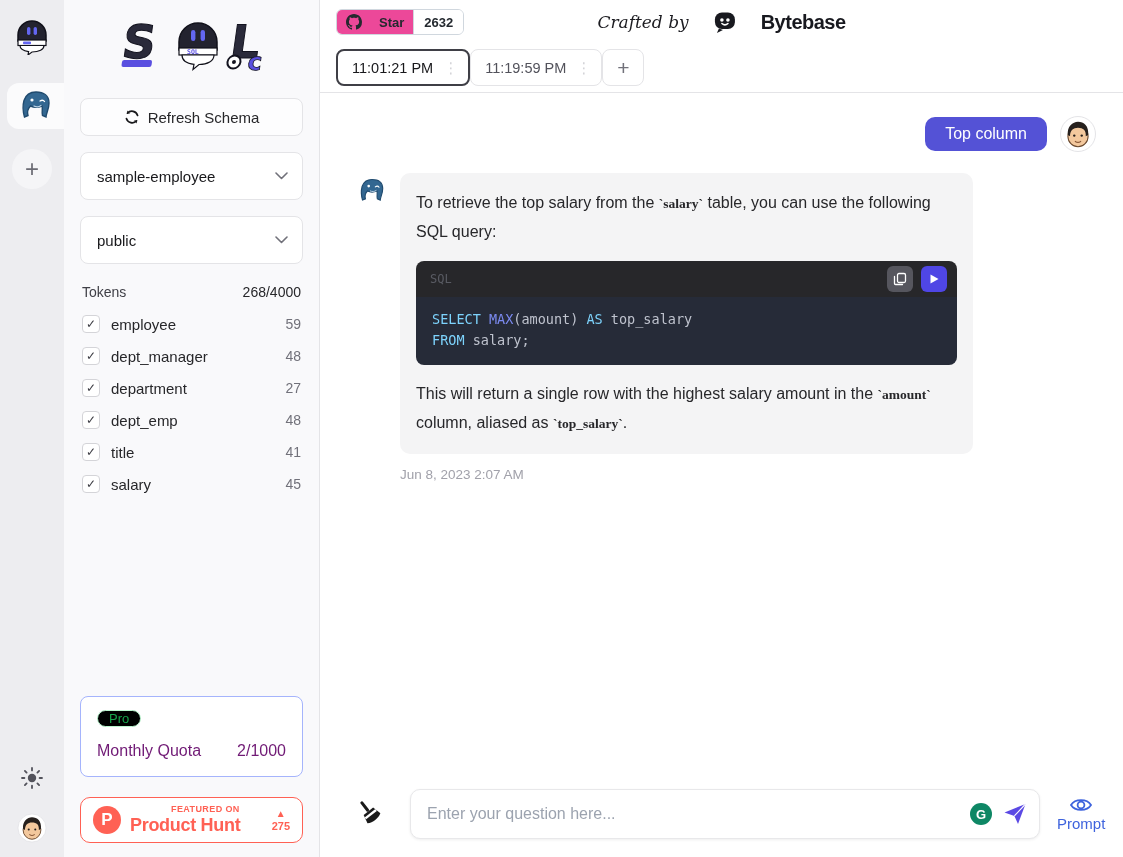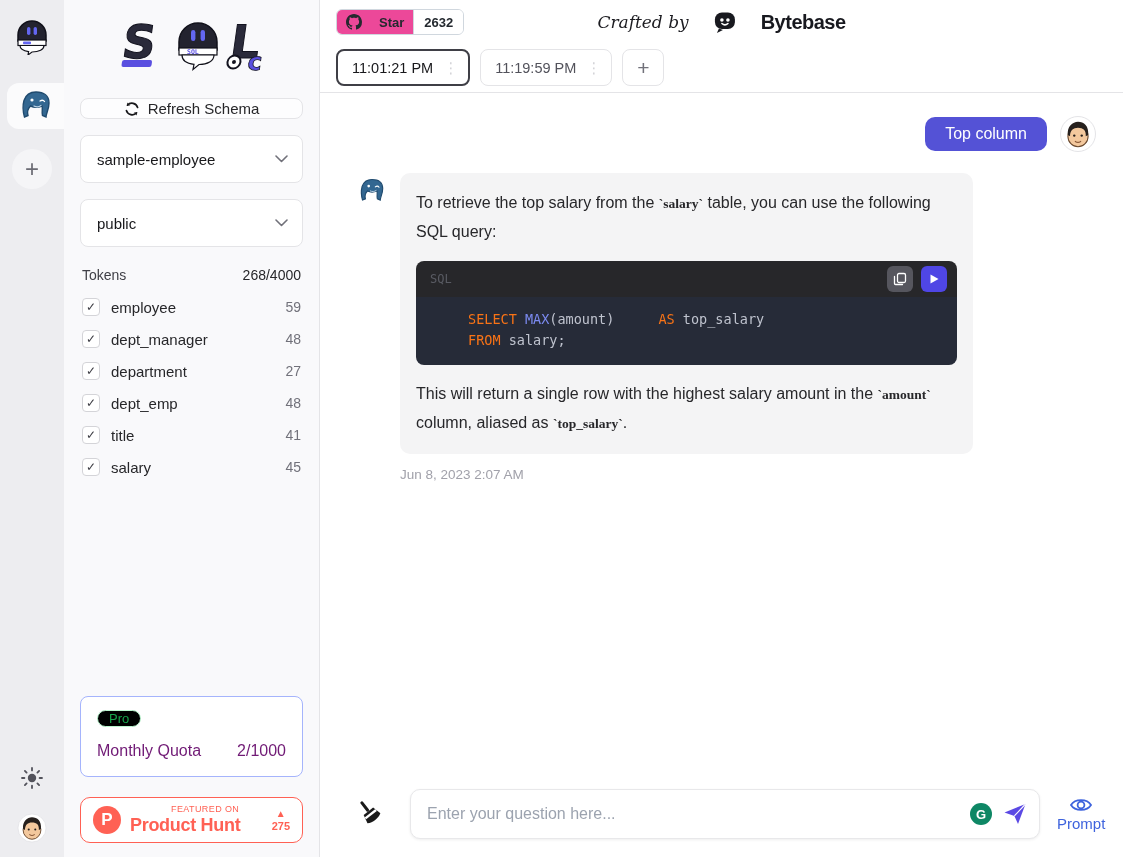--- a/index.html
+++ b/index.html
@@ -11,53 +11,53 @@
   .rail-bot { margin-top:15px; width:40px; height:42px; display:flex; align-items:center; justify-content:center; cursor:pointer; }
   .rail-conn { margin-top:26px; width:57px; height:46px; background:#fbfbfc; border-radius:12px 0 0 12px; align-self:flex-end; display:flex; align-items:center; justify-content:center; cursor:pointer; }
   .rail-plus { margin-top:20px; width:40px; height:40px; border-radius:50%; background:#f5f5f7; color:#6b6b74; font-size:24px; font-weight:300; display:flex; align-items:center; justify-content:center; cursor:pointer; }
   .rail-spacer { flex:1; }
   .rail-sun { margin-bottom:20px; cursor:pointer; }
   .rail-avatar { margin-bottom:14px; width:30px; height:30px; cursor:pointer; }
 
   
   .sidebar { width:256px; flex:none; background:#f9f9fb; border-right:1px solid #e4e4e7; display:flex; flex-direction:column; padding:0 16px; }
   .logo-wrap { padding:12px 0 8px; display:flex; justify-content:center; }
-  .refresh-btn { margin-top:12px; height:21px; background:#fdfdfe; border:1px solid #e4e4e7; border-radius:8px; display:flex; align-items:center; justify-content:center; gap:8px; font-size:15px; color:#27272a; cursor:pointer; }
+  .refresh-btn { margin-top:12px; height:38px; background:#fdfdfe; border:1px solid #e4e4e7; border-radius:8px; display:flex; align-items:center; justify-content:center; gap:8px; font-size:15px; color:#27272a; cursor:pointer; }
   .select { margin-top:16px; height:48px; background:#fff; border:1px solid #e4e4e7; border-radius:8px; display:flex; align-items:center; justify-content:space-between; padding:0 14px 0 16px; font-size:15px; color:#18181b; cursor:pointer; }
   .tokens-row { display:flex; justify-content:space-between; margin:20px 2px 8px; font-size:14px; }
   .tokens-label { color:#3f3f46; }
   .tokens-value { color:#27272a; }
   .table-row { display:flex; align-items:center; height:32px; gap:11px; padding:0 2px; }
   .checkbox { width:18px; height:18px; flex:none; background:#fff; border:1px solid #d4d4d8; border-radius:4px; display:flex; align-items:center; justify-content:center; font-size:12px; color:#3f3f46; cursor:pointer; }
   .table-name { flex:1; font-size:15px; color:#27272a; }
   .table-count { font-size:14px; color:#71717a; }
   .sidebar-spacer { flex:1; }
   .quota-card { border:1px solid #a5b4fc; border-radius:8px; background:#fff; padding:12px 16px 16px; }
   .pro-pill { display:inline-block; border:1px solid #bbf7d0; background:#000000; color:#16a34a; font-size:13px; padding:0 11px; border-radius:999px; }
   .quota-row { display:flex; justify-content:space-between; margin-top:15px; font-size:16px; color:#701a75; }
   .ph-badge { margin:20px 0 14px; border:1px solid #ff6154; border-radius:10px; background:#fff; height:46px; display:flex; align-items:center; padding:0 12px 0 12px; gap:9px; cursor:pointer; }
   .ph-logo { width:28px; height:28px; flex:none; border-radius:50%; background:#ff6154; color:#fff; font-weight:bold; font-size:17px; display:flex; align-items:center; justify-content:center; }
   .ph-text { display:flex; flex-direction:column; line-height:1.15; }
-  .ph-featured { font-size:9px; font-weight:400; color:#ff6154; letter-spacing:.4px;padding-left:41px; }
+  .ph-featured { font-size:9px; font-weight:700; color:#ff6154; letter-spacing:.4px;padding-left:41px; }
   .ph-name { font-size:18px; font-weight:800; color:#ff6154; letter-spacing:-.3px; }
   .ph-vote { margin-left:auto; display:flex; flex-direction:column; align-items:center; color:#ff6154; line-height:1; }
   .ph-vote .tri { font-size:10px; }
   .ph-vote .num { font-size:11px; font-weight:700; margin-top:2px; }
 
   
   .main { flex:1; min-width:0; display:flex; flex-direction:column; background:#fff; }
   .main-header { padding:8px 16px 0; border-bottom:1px solid #e4e4e7; }
   .header-row1 { position:relative; height:28px; display:flex; align-items:center; }
   .star-btn { display:inline-flex; height:26px; border:1px solid #d0d7de; border-radius:6px; overflow:hidden; font-size:13px; font-weight:600; color:#24292f; cursor:pointer; }
   .star-left { display:flex; align-items:center; gap:17px; padding:0 9px; background:#ec4899; border-right:1px solid #d0d7de; }
   .star-count { display:flex; align-items:center; padding:0 10px; background:#fff; }
   .crafted { position:absolute; left:50%; transform:translateX(-50%); display:flex; align-items:center; gap:24px; }
   .crafted-text { font-family:"DejaVu Serif",serif; font-style:italic; font-size:17px; color:#1c1c21; }
   .bb-name { font-weight:800; font-size:20px; color:#18191f; letter-spacing:-.5px; }
-  .tab-row { display:flex; gap:10px; margin:13px 0 6px; }
+  .tab-row { display:flex; margin:13px 0 6px; }
   .tab { display:flex; align-items:center; gap:10px; height:37px; padding:0 10px 0 14px; border:1px solid #e4e4e7; border-radius:8px; background:#fff; cursor:pointer; }
   .tab.active { border:2px solid #3f3f46; }
   .tab-label { font-size:14.5px; color:#52525b; }
   .tab.active .tab-label { color:#18181b; }
   .tab-dots { color:#d4d4d8; font-size:15px; line-height:1; cursor:pointer; }
   .tab-add { width:42px; height:37px; border:1px solid #e4e4e7; border-radius:8px; color:#71717a; font-size:21px; font-weight:300; display:flex; align-items:center; justify-content:center; background:#fff; cursor:pointer; }
 
   
   .chat { flex:1; padding:23px 27px 0 38px; overflow:hidden; }
   .user-row { display:flex; justify-content:flex-end; align-items:center; gap:13px; }
@@ -68,21 +68,21 @@
   .bot-bubble { background:#f4f4f5; border-radius:10px; padding:16px; width:573px; font-size:16px; line-height:28px; color:#27272a; }
   .inline-code { font-family:Liberation Serif, serif; font-weight:700; font-size:13.5px; }
   .code-block { margin:15px 0; border-radius:8px; overflow:hidden; }
   .code-header { background:#27272a; height:36px; display:flex; align-items:center; padding:0 10px 0 14px; }
   .code-lang { color:#595b63; font-family:"DejaVu Sans Mono",monospace; font-size:12px; }
   .code-actions { margin-left:auto; display:flex; gap:8px; }
   .code-btn { width:26px; height:26px; border:none; border-radius:6px; display:flex; align-items:center; justify-content:center; cursor:pointer; }
   .copy-btn { background:#56565e; }
   .run-btn { background:#4f46e5; }
   .code-body { background:#262b38; padding:12px 16px 14px; font-family:"DejaVu Sans Mono",monospace; font-size:13.5px; line-height:21px; color:#bfc3ce; white-space:pre; }
-  .tok-kw { color:#f97316;margin-left:36px; }
+  .tok-kw { color:#7dd3fc; }
   .tok-fn { color:#7b8af0; }
   .timestamp { margin:13px 0 0 42px; font-size:13.5px; color:#a1a1aa; }
 
   
   .composer { flex:none; display:flex; align-items:center; padding:0 15px 18px 36px; }
   .broom { flex:none; cursor:pointer; }
   .input-box { margin-left:28px; width:630px; height:50px; background:#fff; border:1px solid #e8e8ea; border-radius:10px; box-shadow:0 1px 3px rgba(0,0,0,.07); display:flex; align-items:center; padding:0 12px 0 16px; gap:11px; }
   .input-box input { flex:1; border:none; outline:none; font-size:16px; color:#18181b; font-family:"Liberation Sans",sans-serif; background:transparent; }
   .input-box input::placeholder { color:#9ca3af; }
   .grammarly { width:22px; height:22px; flex:none; border-radius:50%; background:#0e8765; color:#fff; font-size:13px; font-weight:700; display:flex; align-items:center; justify-content:center; cursor:pointer; }

